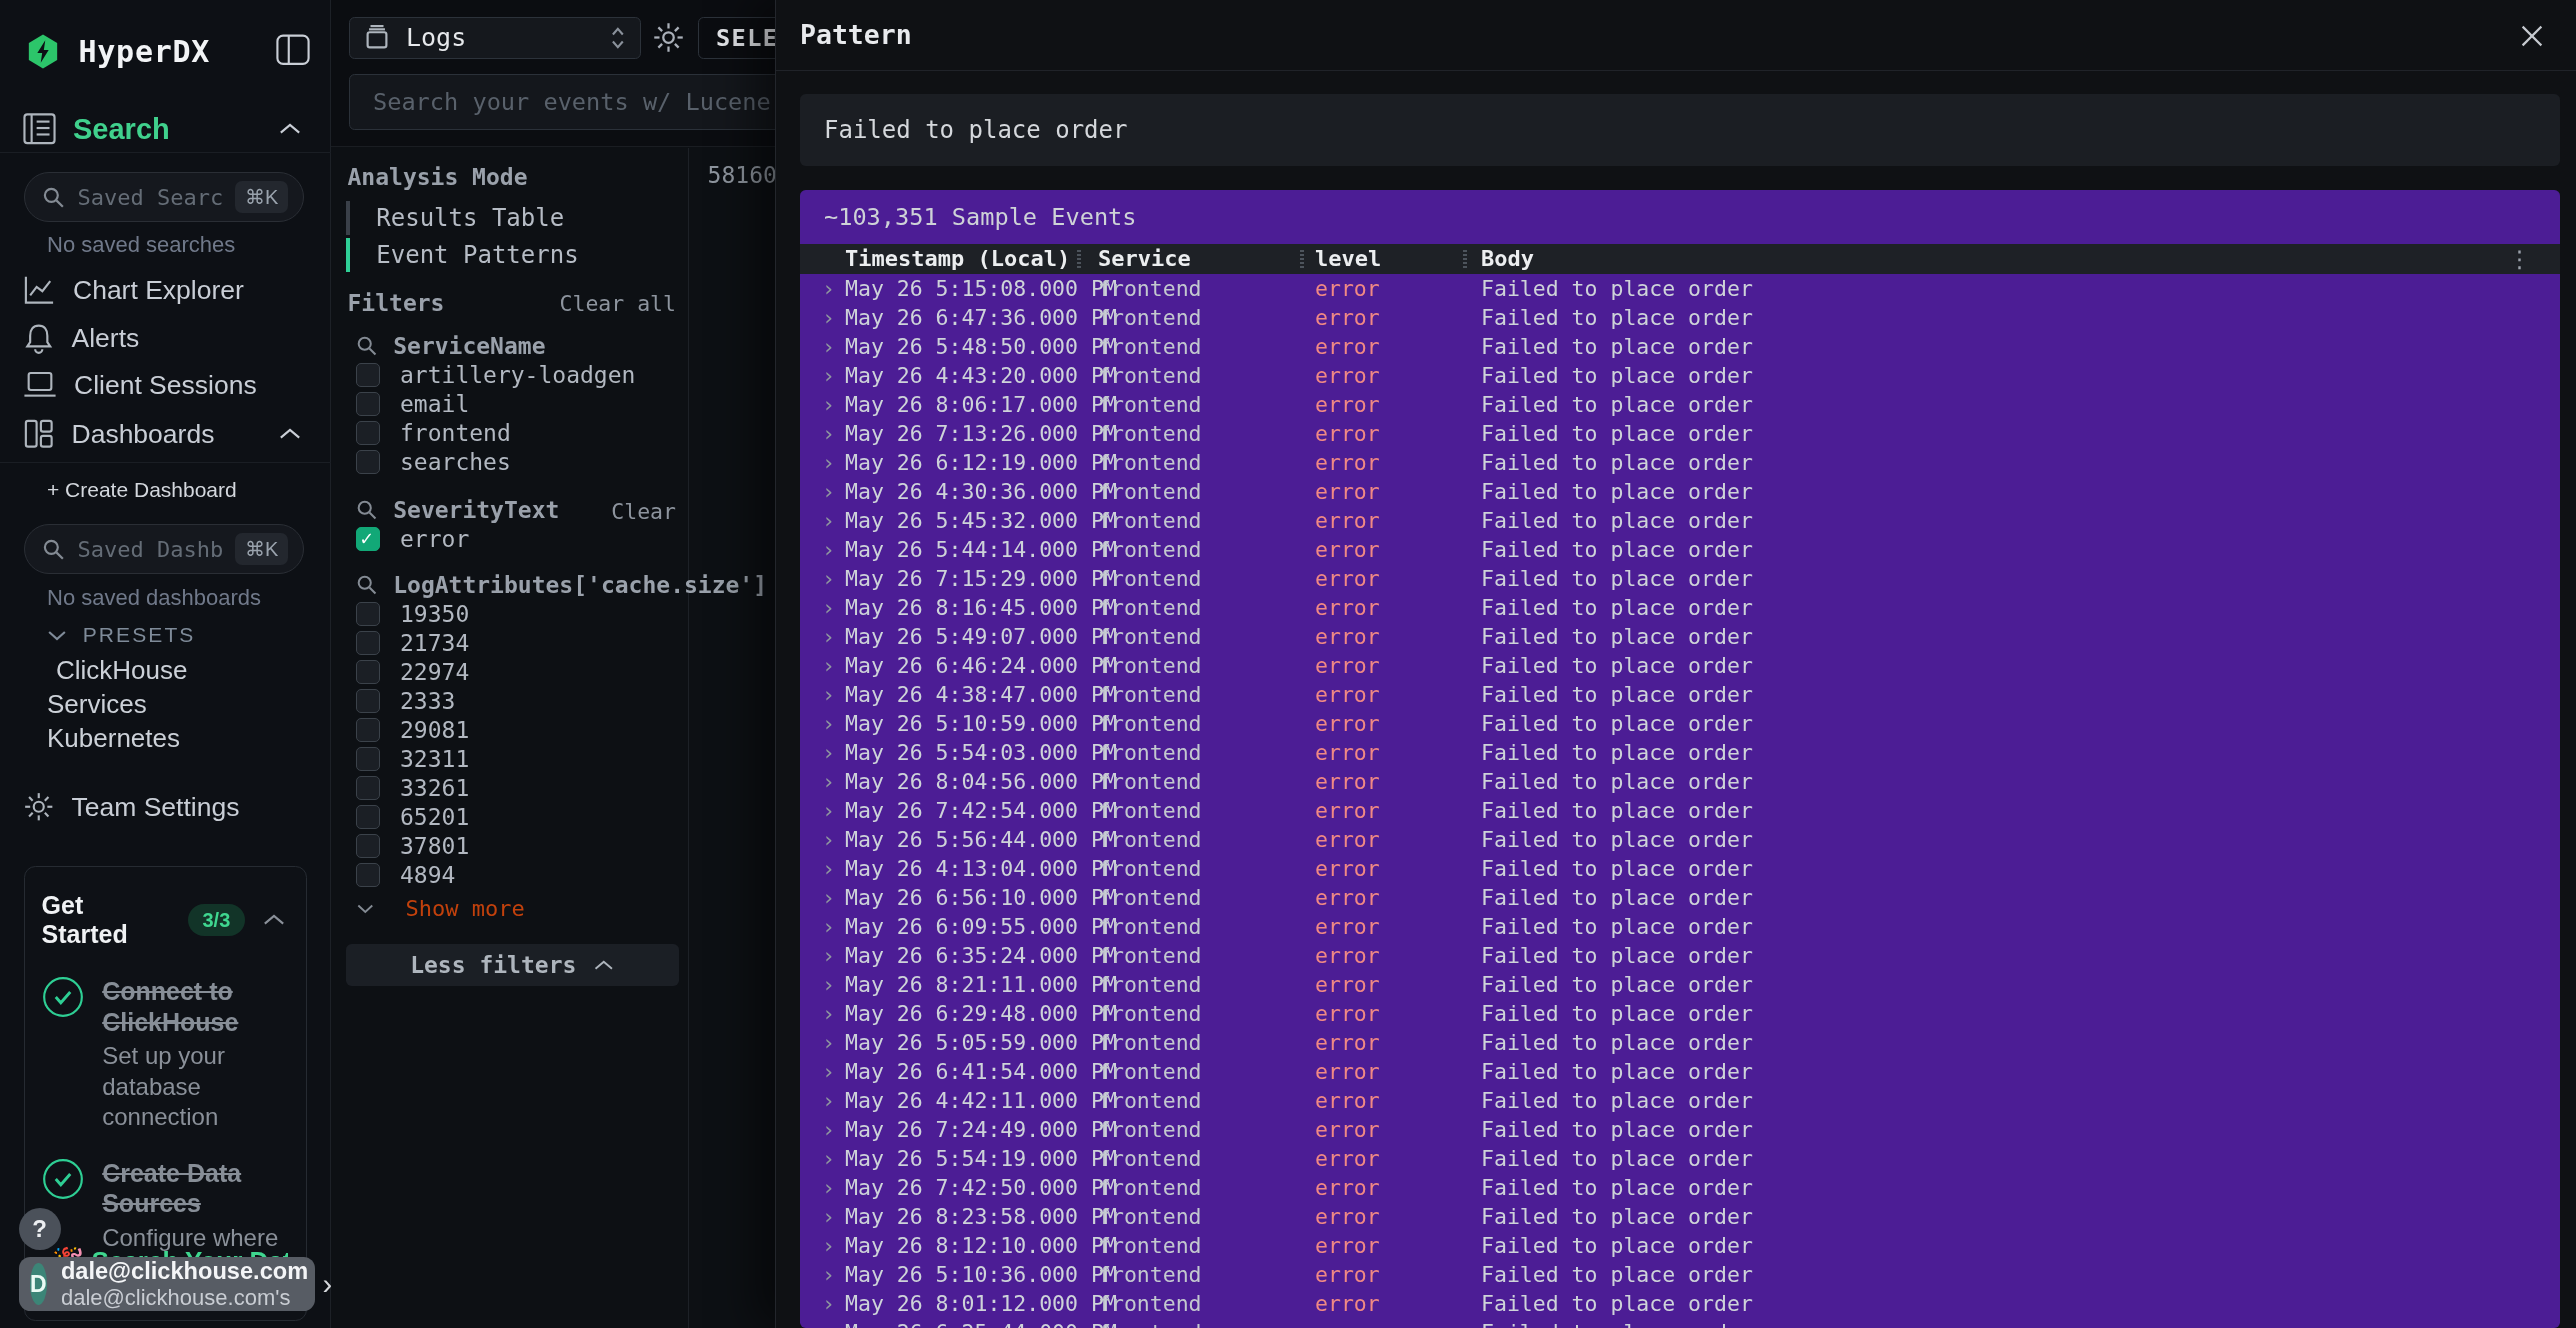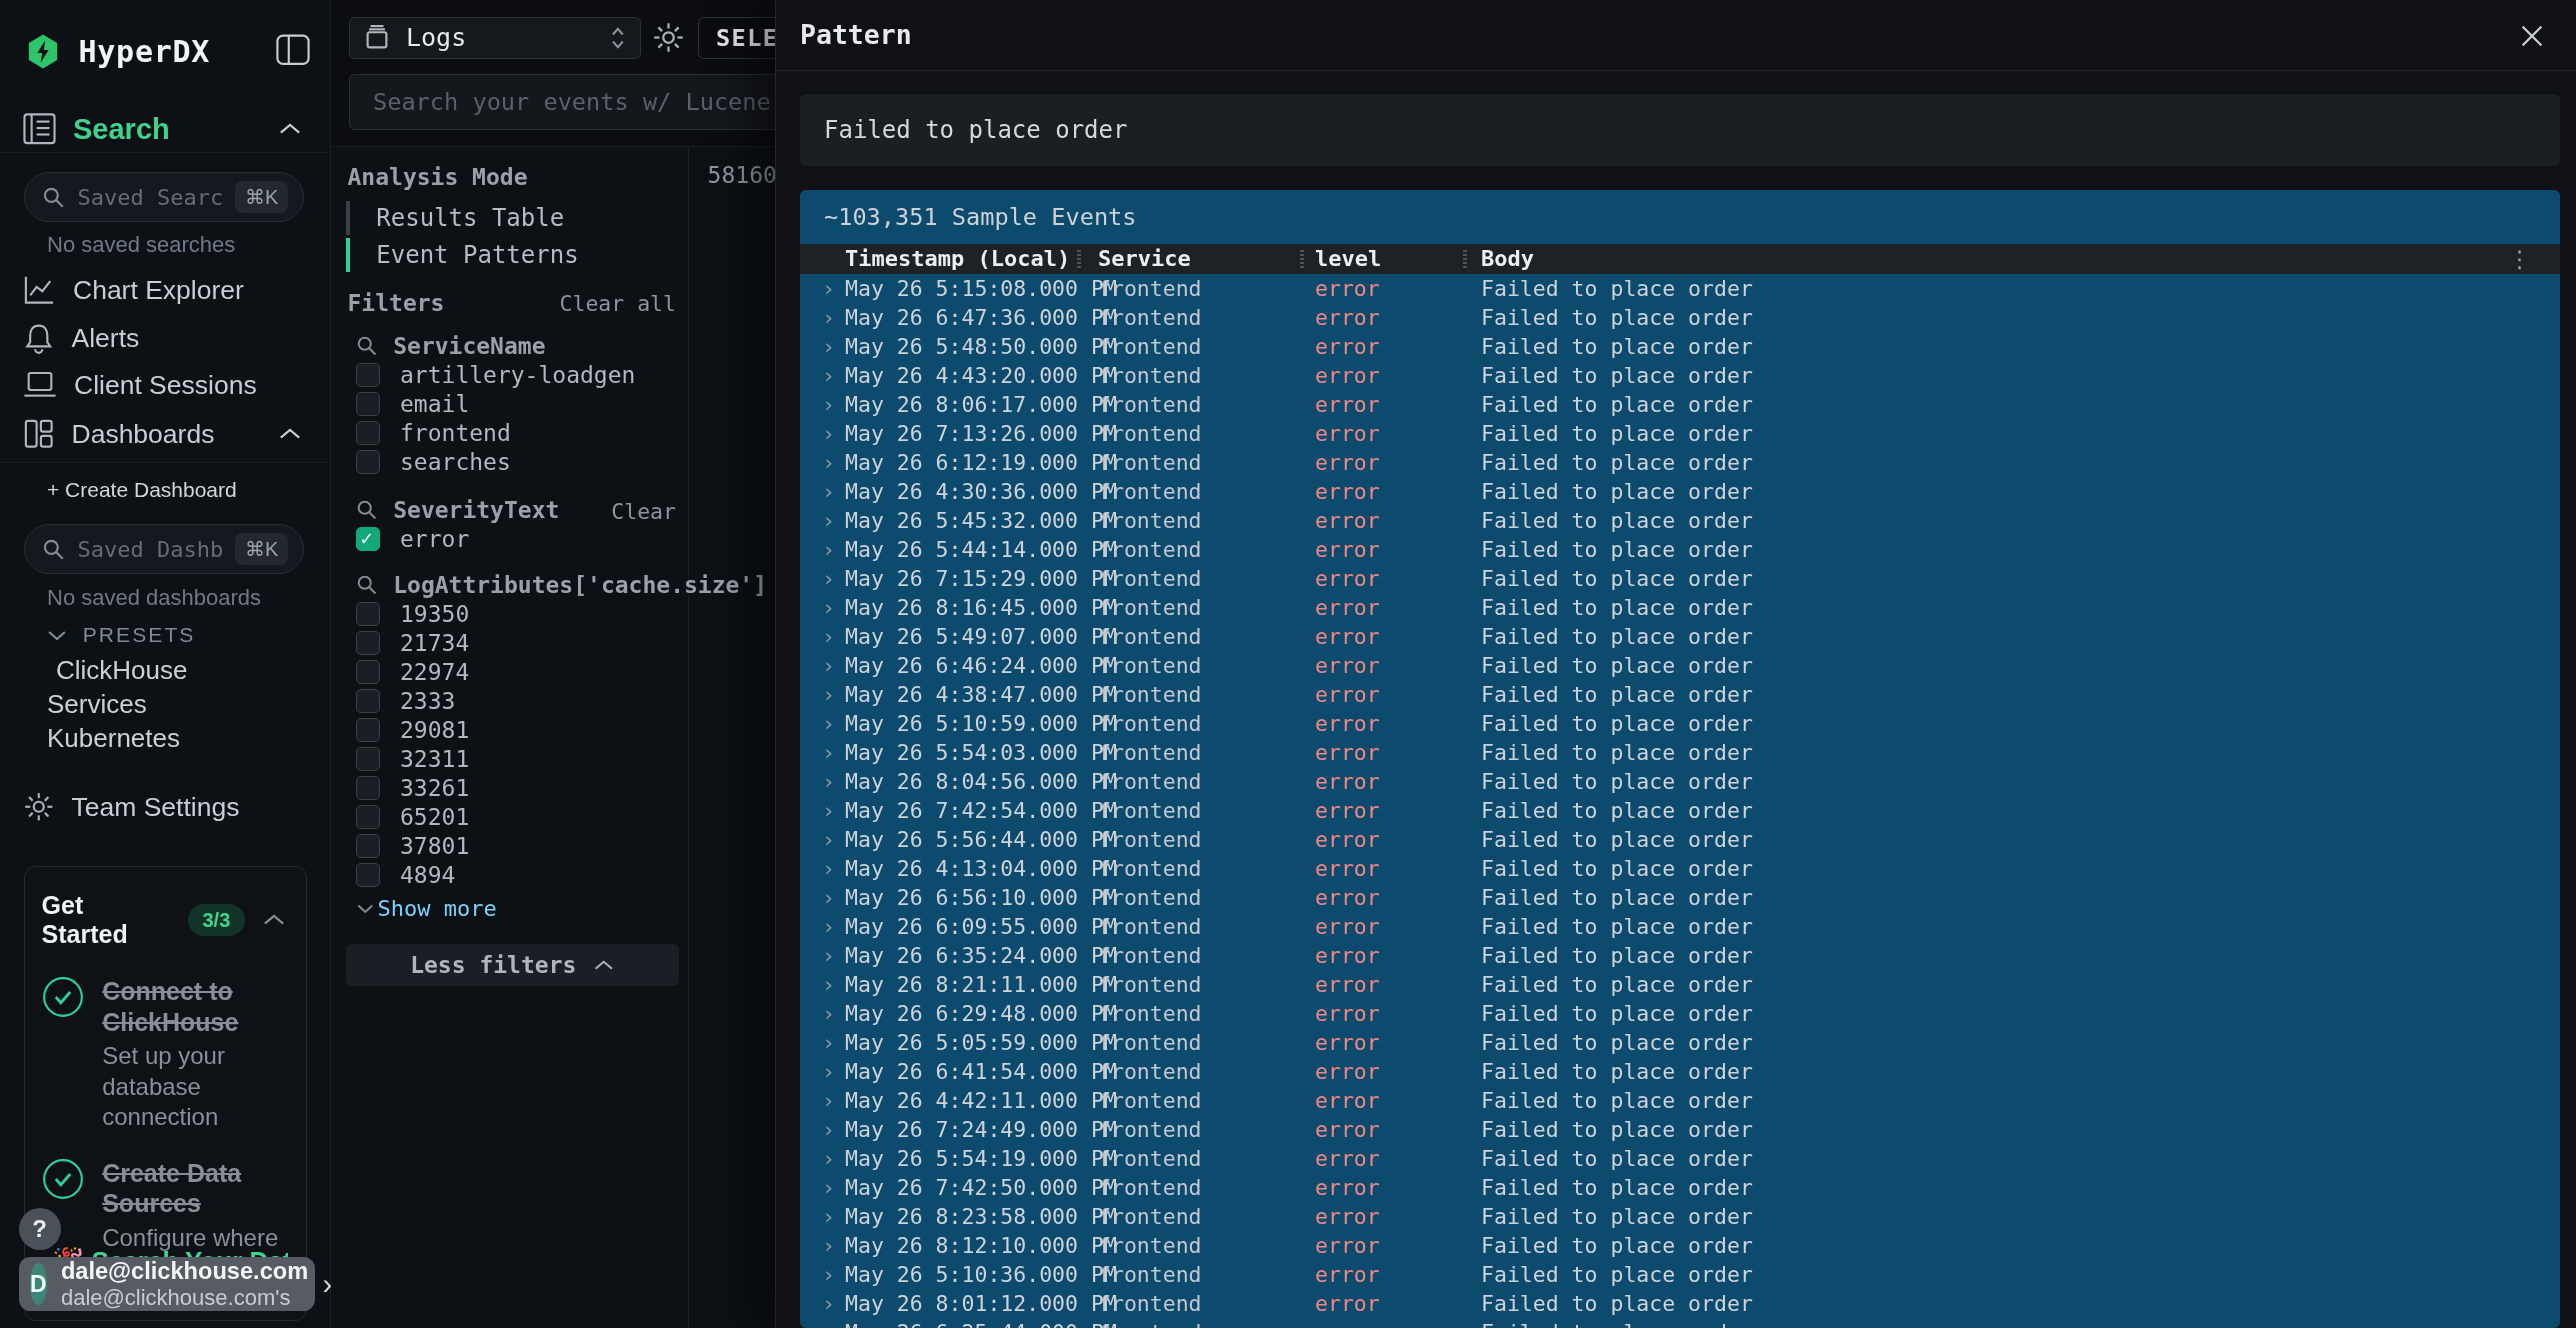--- a/index.html
+++ b/index.html
@@ -70,21 +70,21 @@
   .mode-bar { width:4.3px; height:34px; background:#3a4049; margin-right:26px; }
   .mode-bar.active { background:#2fcf96; }
   .mode-label { font-size:24px; color:#b6bcc5; }
   .clear-link { position:absolute; right:12px; font-size:21.5px; color:#8d949e; cursor:pointer; }
   .fgroup-hdr { position:absolute; left:25px; display:flex; align-items:center; gap:15.7px; }
   .fitem { display:flex; align-items:center; gap:20px; height:29px; cursor:pointer; }
   .cbx { width:24px; height:24px; border:1.4px solid #3b424a; border-radius:5px; background:#1b1f25; position:relative; flex:0 0 24px; }
   .cbx.checked { background:#12a877; border-color:#12a877; }
   .cbx.checked::after { content:"✓"; position:absolute; left:3.6px; top:-1.4px; color:#fff; font-size:20px; font-weight:bold; }
   .fitem .flabel { font-size:23px; color:#b2b8c1; }
-  #show-more { position:absolute; left:25px; top:748px; display:flex; gap:3px; align-items:center; color:#7dd3fc; font-size:22px; cursor:pointer; }
+  #show-more { position:absolute; left:25px; top:748px; display:flex; gap:31px; align-items:center; color:#c2410c; font-size:22px; cursor:pointer; }
   #less-filters { position:absolute; left:15px; top:796px; width:333px; height:42px; background:#1b1f25; border-radius:5.7px;
     display:flex; align-items:center; justify-content:center; gap:17px; font-size:23px; font-weight:bold; color:#aeb5bd; cursor:pointer; }
 
   
   #results-strip { position:absolute; left:358px; top:148px; width:500px; height:1180px; }
   .rs-text { position:absolute; font-size:22px; color:#6f767f; white-space:nowrap; }
   #trend-hdr { position:absolute; left:353px; top:240px; font-size:22px; font-weight:bold; color:#9aa1ab; }
   .trend-row { position:absolute; left:0; width:444px; height:29px; }
   .trend-row .tchev { position:absolute; left:338px; top:1.4px; color:#8a919b; font-size:21.5px; }
   .trend-row .tval { position:absolute; right:5.7px; top:1.4px; font-size:22px; color:#6f767f; }
@@ -92,21 +92,21 @@
   #zero-line { position:absolute; left:419px; top:140px; width:26px; height:0; border-top:2.1px solid #8f3b3b; }
 
   
   #modal { position:absolute; left:775px; top:0; width:1801px; height:1328px; background:#0f1114;
     border-left:1.4px solid #23262c; box-shadow:-21.5px 0 43px rgba(0,0,0,.5);padding-left:13px; }
   #modal-title { position:absolute; left:24px; top:0; height:70px; line-height:70px; font-size:26.5px; font-weight:bold; color:#e8eaed; }
   #modal-close { position:absolute; right:31.5px; top:23px; width:26px; height:26px; cursor:pointer; }
   #modal-hr { position:absolute; left:0; top:70px; width:1801px; border-top:1.4px solid #202329; }
   #pattern-box { position:absolute; left:24px; top:94px; width:1760px; height:72px; background:#1b1e23; border-radius:5.7px;
     line-height:72px; padding-left:24px; font-size:24px; color:#d5d8dc; }
-  #events-box { position:absolute; left:24px; top:190px; width:1760px; height:1138px; background:#0c4a6e; border-radius:5.7px; overflow:hidden; }
+  #events-box { position:absolute; left:24px; top:190px; width:1760px; height:1138px; background:#4c1d95; border-radius:5.7px; overflow:hidden; }
   #sample-label { position:absolute; left:24px; top:13px; height:29px; line-height:29px; font-size:23.6px; color:#ced2d7; }
   #tbl-head { position:absolute; left:0; top:54px; width:1760px; height:30px; background:#1e2126; }
   .th { position:absolute; top:0; height:30px; line-height:30px; font-size:22px; font-weight:bold; color:#eceef0; }
   .col-sep { position:absolute; top:5.7px; width:2.9px; height:18.6px; border-left:2.1px dotted #4d545c; border-right:2.1px dotted #4d545c; cursor:col-resize; }
   #tbl-menu { position:absolute; right:29px; top:0; height:30px; line-height:30px; font-size:23px; color:#9aa1ab; cursor:pointer; }
   #tbl-rows { position:absolute; left:0; top:84px; width:1760px; }
   .trow { position:relative; width:1760px; height:29px; cursor:pointer; }
   .trow span { position:absolute; top:0; height:29px; line-height:29px; font-size:21.5px; white-space:nowrap; }
   .c-chev { left:22px; color:#8f969f; font-size:20px; }
   .c-ts { left:45px; color:#ced3d9; }

